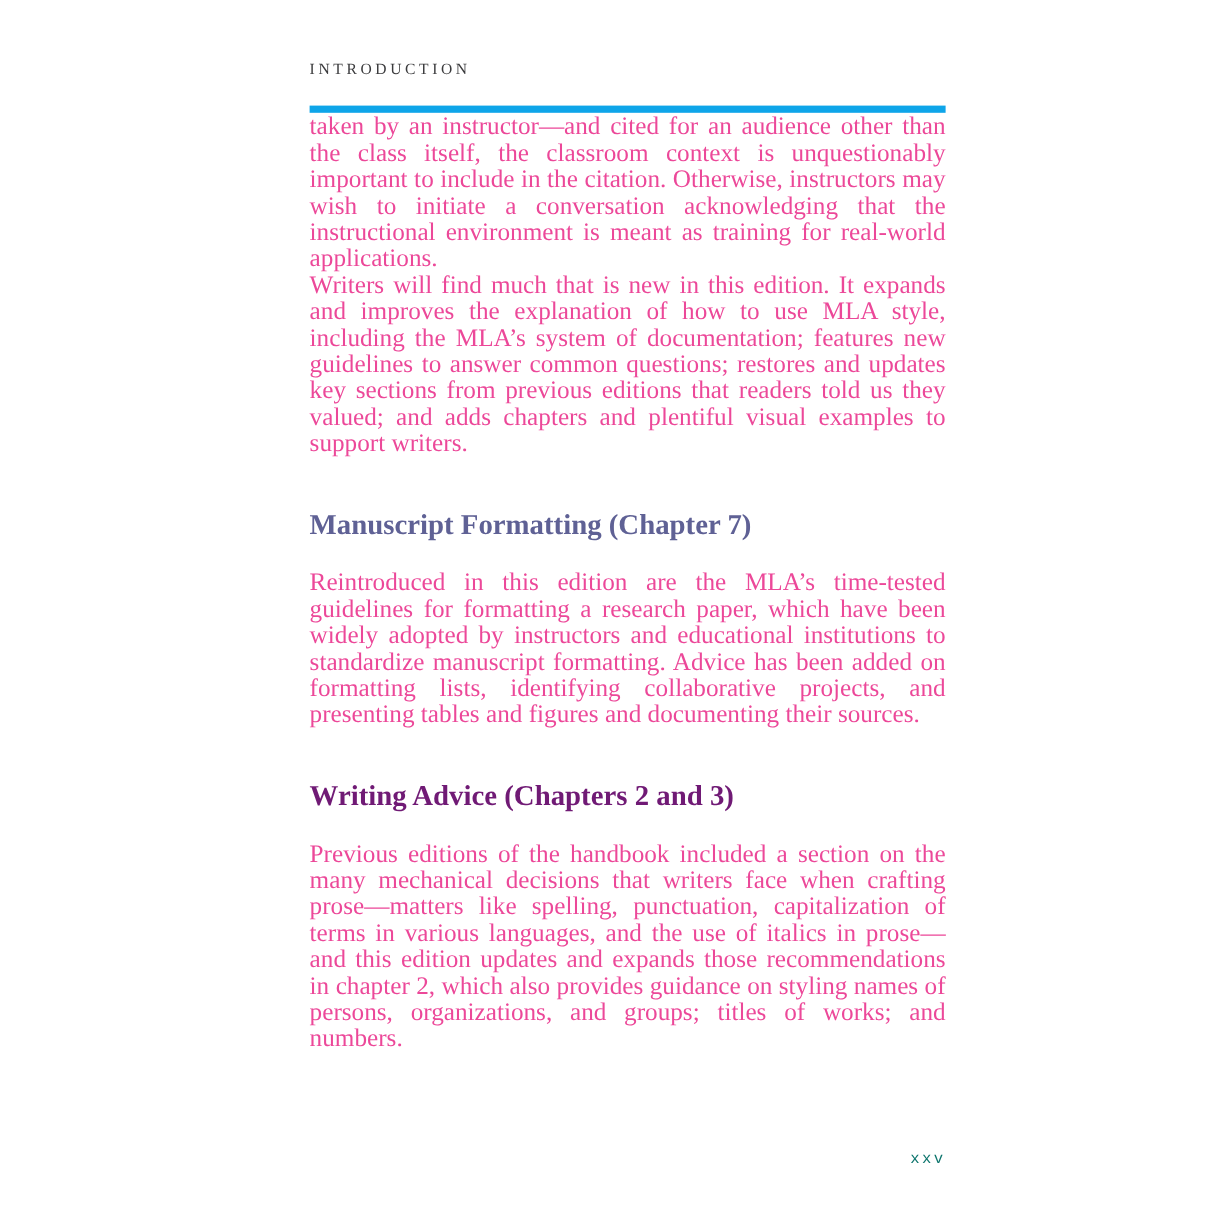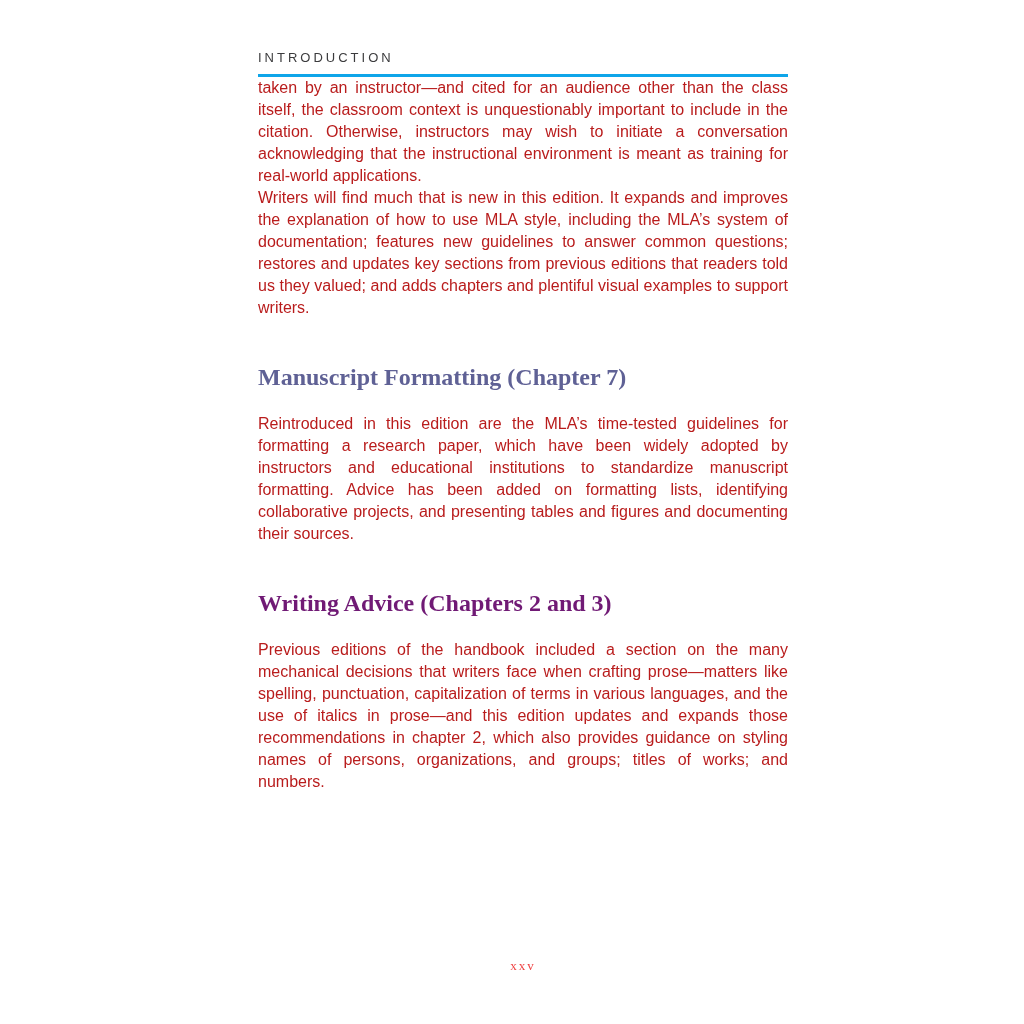--- a/index.html
+++ b/index.html
@@ -14,34 +14,34 @@
     background: #ffffff;
     overflow: hidden;
   }
   .column {
     position: absolute;
     left: 258px;
     top: 50px;
     width: 530px;
   }
   .running-head {
-    font-family: Liberation Sans, sans-serif;
+    font-family: Liberation Serif, serif;
     font-size: 13px;
     line-height: 15px;
     letter-spacing: 3px;
     color: #3b3b3d;
-    padding-bottom: 9px;
-    border-bottom: 3px solid #0ea5e9;
+    padding-bottom: 23px;
+    border-bottom: 6px solid #0ea5e9;
   }
   p.body {
     margin: 0;
-    font-family: Liberation Sans, sans-serif;
-    font-size: 16px;
+    font-family: Liberation Serif, serif;
+    font-size: 21px;
     line-height: 22px;
-    color: #b91c1c;
+    color: #ec4899;
     text-align: justify;
     hyphens: auto;
     -webkit-hyphens: auto;
   }
   .opening { margin-top: 33px; }
   .heading-sans {
     margin: 48px 0 24px 0;
     font-family: "Liberation Sans", sans-serif;
     font-weight: bold;
     font-size: 28px;
@@ -54,25 +54,25 @@
     font-weight: bold;
     font-size: 24px;
     line-height: 28px;
   }
   .indent { text-indent: 30px; }
   .page-number {
     position: absolute;
     left: 258px;
     top: 958px;
     width: 530px;
-    text-align: center;
-    font-family: Liberation Serif, serif;
+    text-align: right;
+    font-family: Liberation Mono, monospace;
     font-size: 13px;
     letter-spacing: 2px;
-    color: #ef4444;
+    color: #0f766e;
   }
 </style>
 </head>
 <body>
 
 <div class="page">
   <div class="column">
 
     <div class="running-head">INTRODUCTION</div>
 

